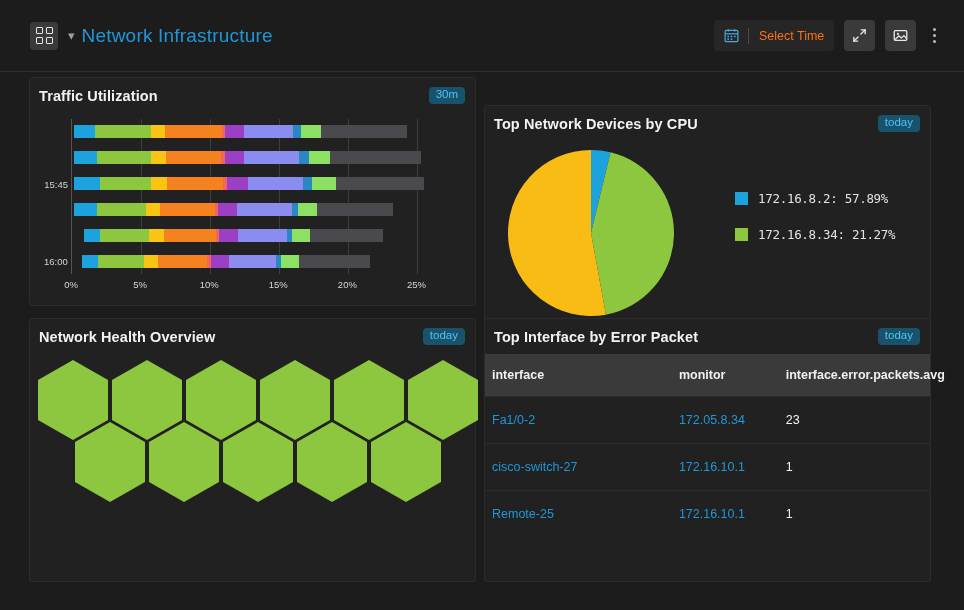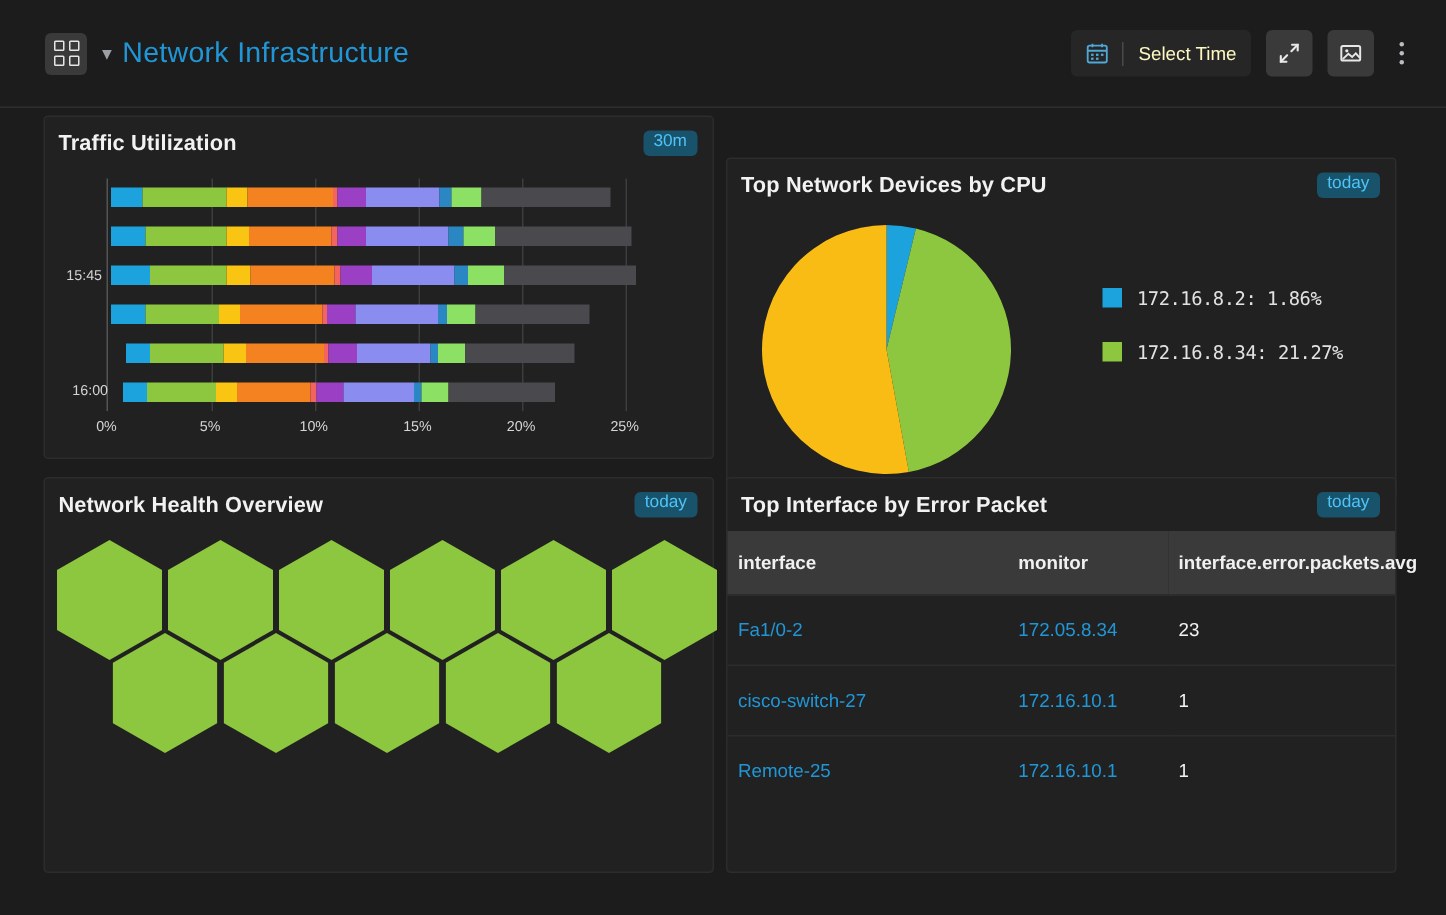--- a/index.html
+++ b/index.html
@@ -47,21 +47,21 @@
     padding-right: 22px; gap: 10px;
   }
   .timepicker {
     width: 120px; height: 31px; border-radius: 4px;
     background: #262626; display: flex; align-items: center;
     cursor: pointer;
   }
   .cal-ico-wrap { width: 34px; display: flex; justify-content: center; }
   .cal-ico { width: 15px; height: 15px; display: block; }
   .tp-sep { width: 1px; height: 16px; background: #4a4a4a; }
-  .tp-ph { color: #fef9c3; font-size: 12.5px; padding-left: 10px; }
+  .tp-ph { color: #f97316; font-size: 12.5px; padding-left: 10px; }
 
   .tb-btn {
     width: 31px; height: 31px; border-radius: 4px;
     background: #3a3a3a; display: flex; align-items: center; justify-content: center;
     cursor: pointer;
   }
   .kebab {
     width: 16px; height: 31px; display: flex; flex-direction: column;
     align-items: center; justify-content: center; gap: 3px; cursor: pointer;
   }
@@ -301,41 +301,41 @@
       </div>
     <div class="bc-xaxis" id="bc-xaxis">
         <div class="bc-xtick" style="left: 0px;">0%</div>
         <div class="bc-xtick" style="left: 69.0909px;">5%</div>
         <div class="bc-xtick" style="left: 138.182px;">10%</div>
         <div class="bc-xtick" style="left: 207.273px;">15%</div>
         <div class="bc-xtick" style="left: 276.364px;">20%</div>
         <div class="bc-xtick" style="left: 345.455px;">25%</div>
       </div>
   <div class="bc-ylabel" style="top: 70.5833px; left: 0px; right: auto; width: 38px; text-align: right;">15:45</div>
-      <div class="bc-ylabel" style="top: 148.083px; left: 4px; right: auto; width: 38px; text-align: right;">16:00</div>
+      <div class="bc-ylabel" style="top: 148.083px; left: 14px; right: auto; width: 38px; text-align: left;">16:00</div>
     </div>
 </div>
 
 <div class="panel" id="panel-cpu">
   <div class="panel-head">
     <span class="panel-title">Top Network Devices by CPU</span>
     <span class="time-badge">today</span>
   </div>
   <div class="pie-area">
     <div class="pie-wrap">
       <svg id="pie-svg" width="168" height="168" viewBox="0 0 168 168">
           <path d="M 84 84 L 84 1 A 83 83 0 0 1 103.5773788598901 3.3419177206876043 Z" fill="#1ca3dd"></path>
           <path d="M 84 84 L 103.5773788598901 3.3419177206876043 A 83 83 0 0 1 98.90086665770343 165.65147991830486 Z" fill="#8dc63f"></path>
           <path d="M 84 84 L 98.90086665770343 165.65147991830486 A 83 83 0 1 1 83.99999999999999 1 Z" fill="#f9bc15"></path>
         </svg>
     </div>
     <div class="pie-legend" id="pie-legend">
         <div class="leg-row">
           <span class="leg-sw" style="background: rgb(28, 163, 221);"></span>
-          <span class="leg-txt">172.16.8.2: 1.86%</span>
+          <span class="leg-txt">172.16.8.2: 57.89%</span>
         </div>
         <div class="leg-row">
           <span class="leg-sw" style="background: rgb(141, 198, 63);"></span>
           <span class="leg-txt">172.16.8.34: 21.27%</span>
         </div>
       </div>
   </div>
 </div>
 
 <div class="panel" id="panel-health">

